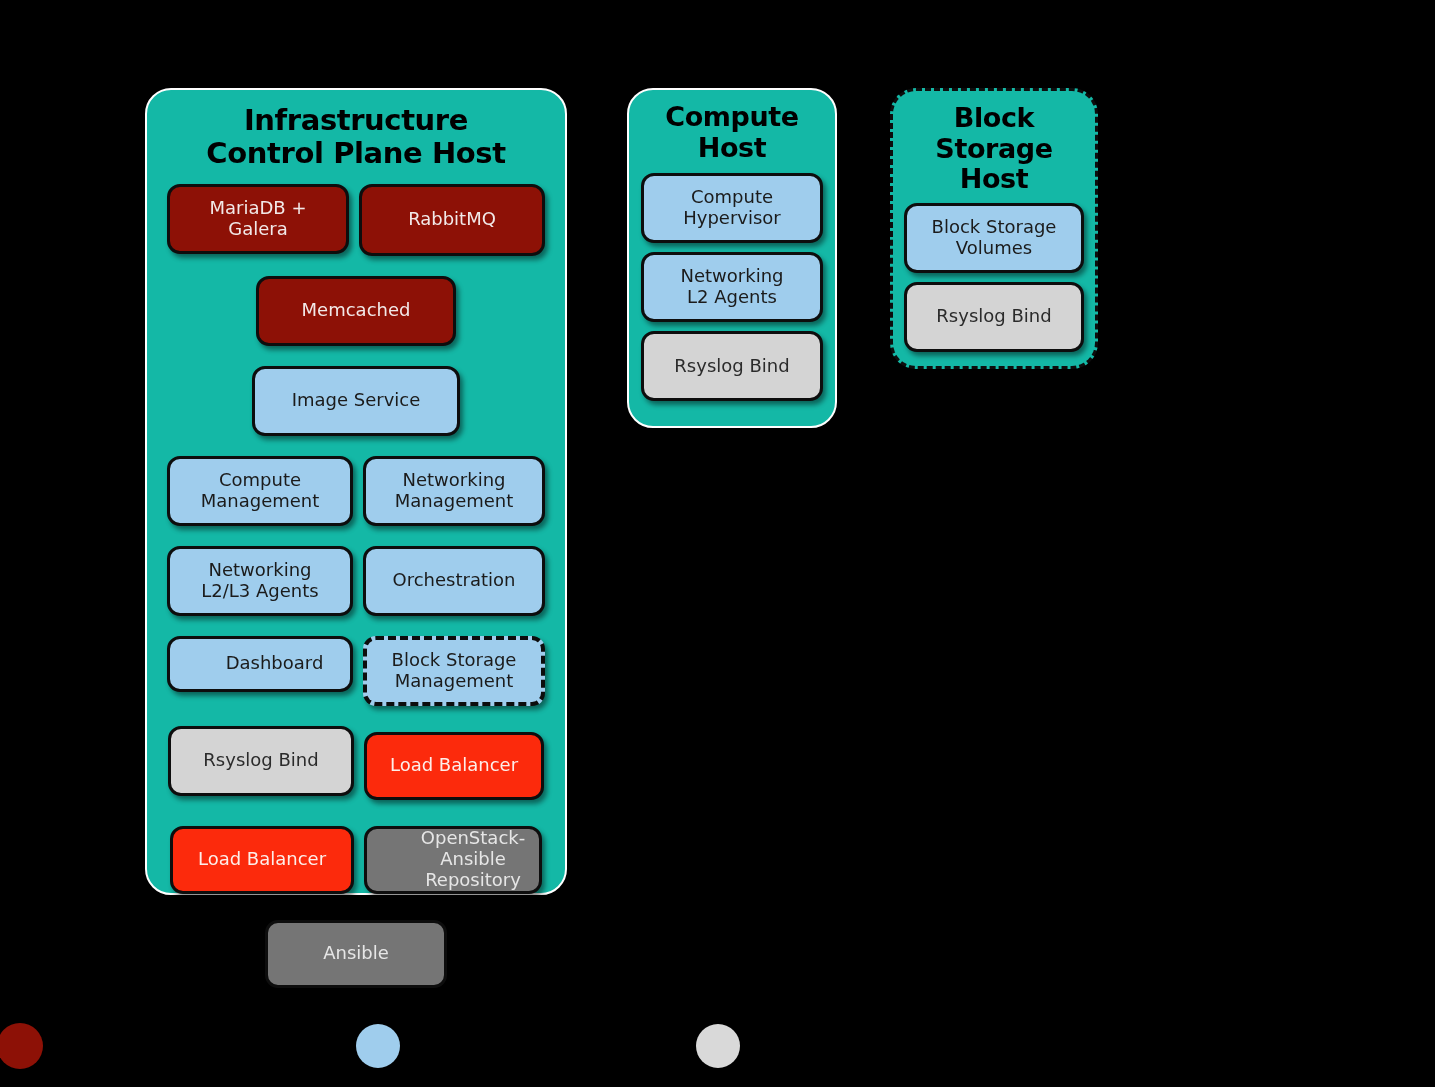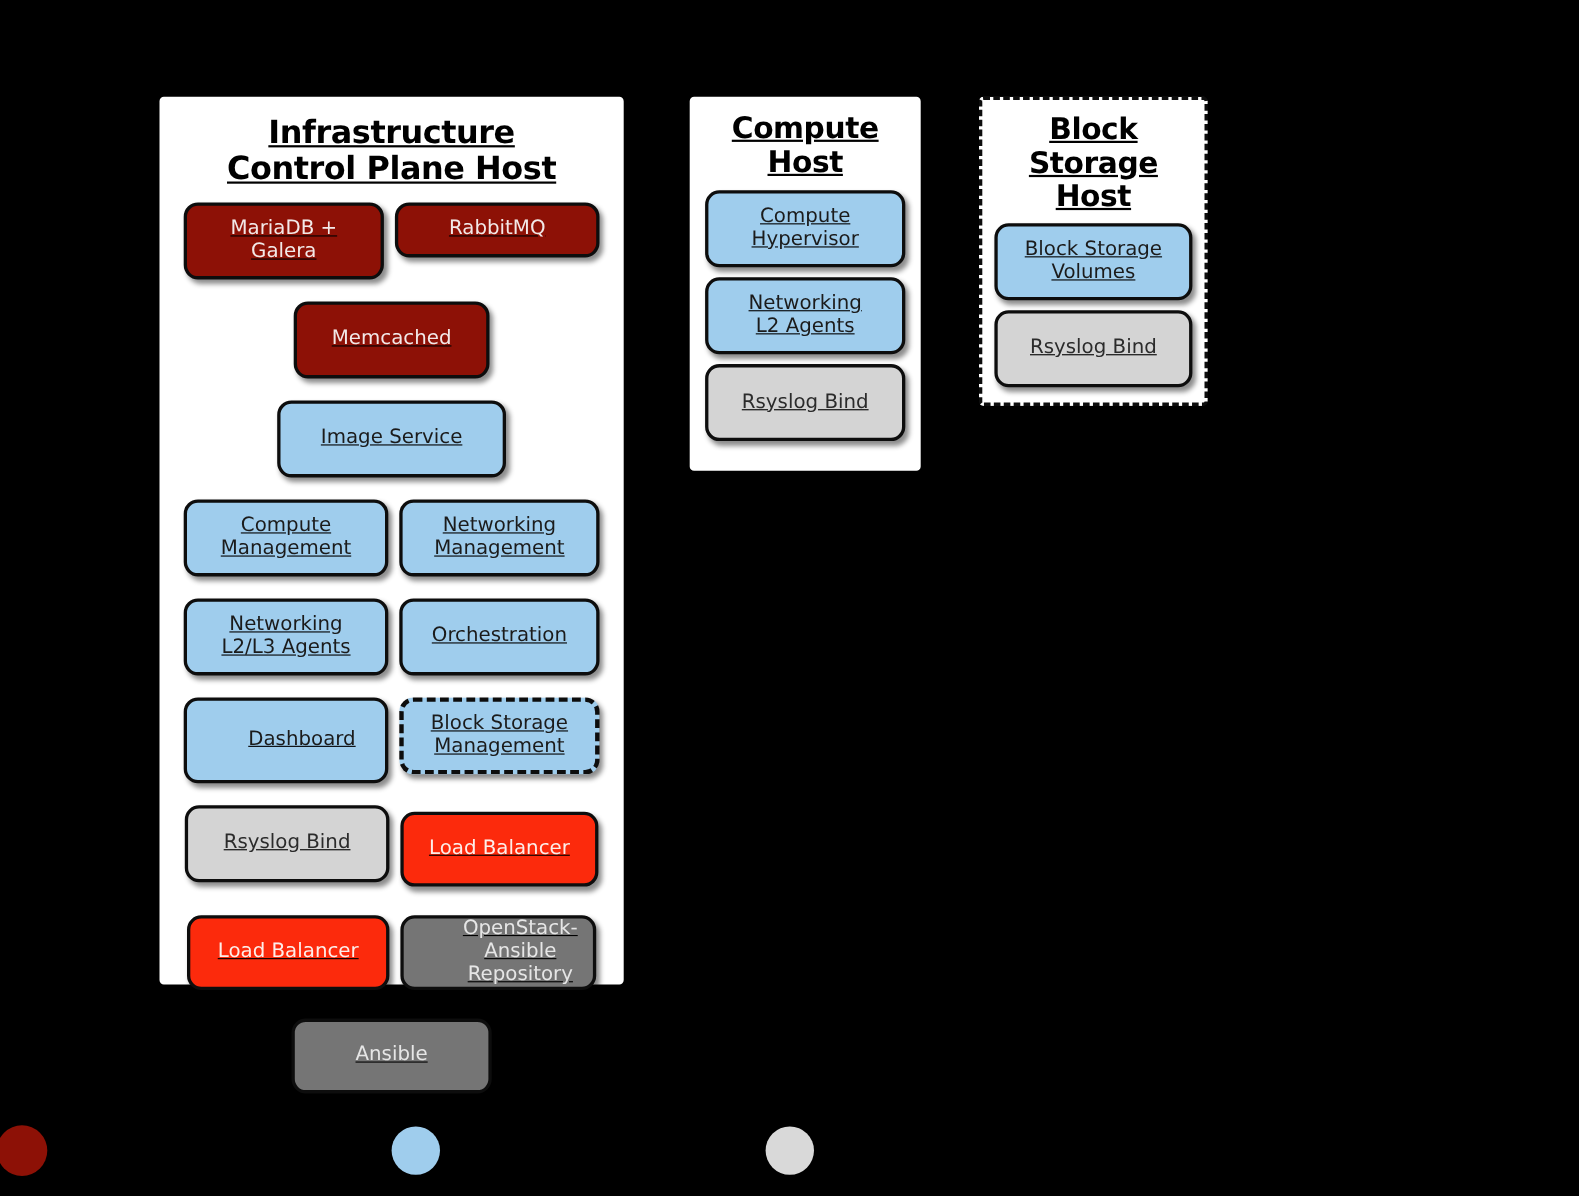--- a/index.html
+++ b/index.html
@@ -19,25 +19,24 @@
     position: absolute;
     left: 0; top: 0;
     width: 1435px;
     height: 1087px;
     background: #000000;
   }
 
   
   .host-panel {
     position: absolute;
-    background: #ffffff;
-    border-radius: 4px;
+    background: #14b8a6;
+    border-radius: 26px;
     box-sizing: border-box;
     box-shadow: 0 3px 7px rgba(0,0,0,0.55);
-    text-decoration: underline;
   }
   .host-panel.solid  { border: 2px solid #ffffff; }
   .host-panel.dashed { border: 3px dashed #0d0d0d; }
 
   .host-title {
     text-align: center;
     font-weight: bold;
     color: #000000;
     letter-spacing: -0.4px;
     line-height: 1.13;
@@ -94,35 +93,35 @@
 
 <div class="canvas">
 
   <div class="host-panel solid" style="left:145px; top:88px; width:422px; height:807px;">
     <div class="host-title big">Infrastructure
 Control Plane Host</div>
 
     <div class="box-grid" style="padding:8px 12px 0 12px; gap:20px 10px;">
       <div class="svc c-darkred" style="width:182px; height:70px;">MariaDB +
 Galera</div>
-      <div class="svc c-darkred" style="width:186px; height:50px;">RabbitMQ</div>
+      <div class="svc c-darkred" style="width:186px; height:72px;">RabbitMQ</div>
 
-      <div class="svc c-darkred" style="width:178px; height:70px;">Memcached</div>
+      <div class="svc c-darkred" style="width:200px; height:70px;">Memcached</div>
 
       <div class="svc c-blue" style="width:208px; height:70px;">Image Service</div>
       <div class="svc c-blue" style="width:186px; height:70px;">Compute
 Management</div>
 
       <div class="svc c-blue" style="width:182px; height:70px;">Networking
 Management</div>
       <div class="svc c-blue" style="width:186px; height:70px;">Networking
 L2/L3 Agents</div>
 
       <div class="svc c-blue" style="width:182px; height:70px;">Orchestration</div>
-      <div class="svc c-blue" style="width:186px; height:78px;padding-left:29px;">Dashboard</div>
+      <div class="svc c-blue" style="width:186px; height:56px;padding-left:29px;">Dashboard</div>
 
       <div class="svc c-blue dashdot" style="width:182px; height:70px;">Block Storage
 Management</div>
       <div class="svc c-gray" style="width:186px; height:70px;">Rsyslog Bind</div>
 
       <div class="svc c-red" style="width:180px; height:68px; margin-top:6px;">Load Balancer</div>
       <div class="svc c-red" style="width:184px; height:68px; margin-top:6px;">Load Balancer</div>
 
       <div class="svc c-darkgray" style="width:178px; height:68px; margin-top:6px;padding-left:40px;">OpenStack-
 Ansible

